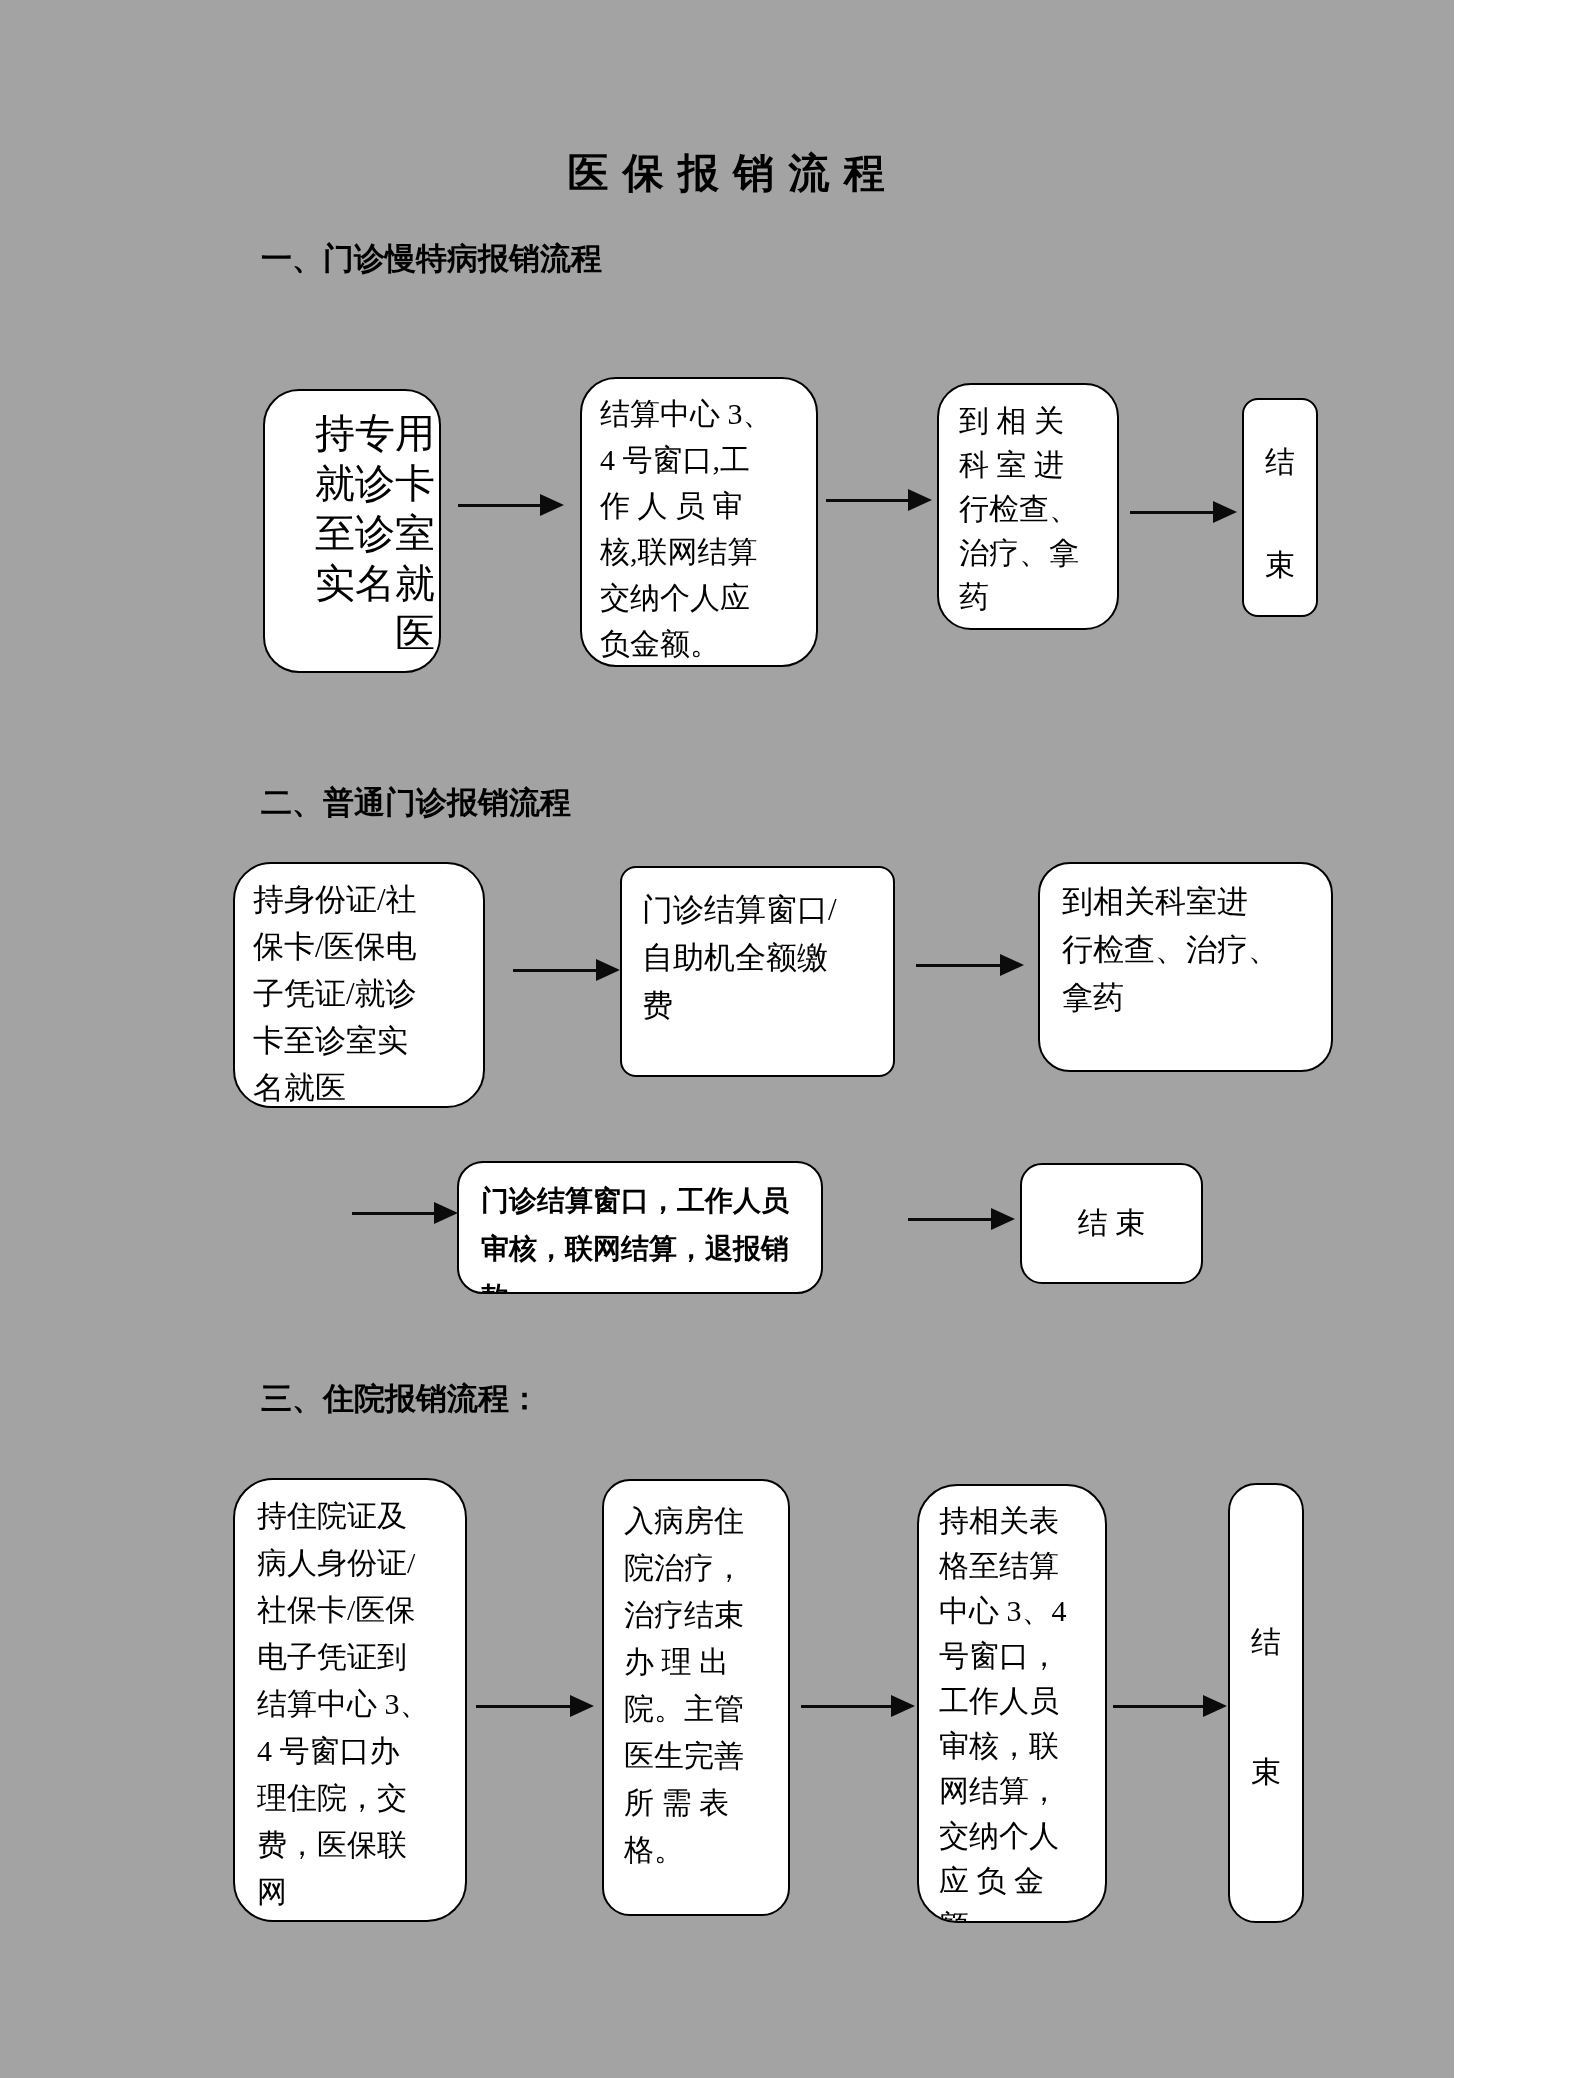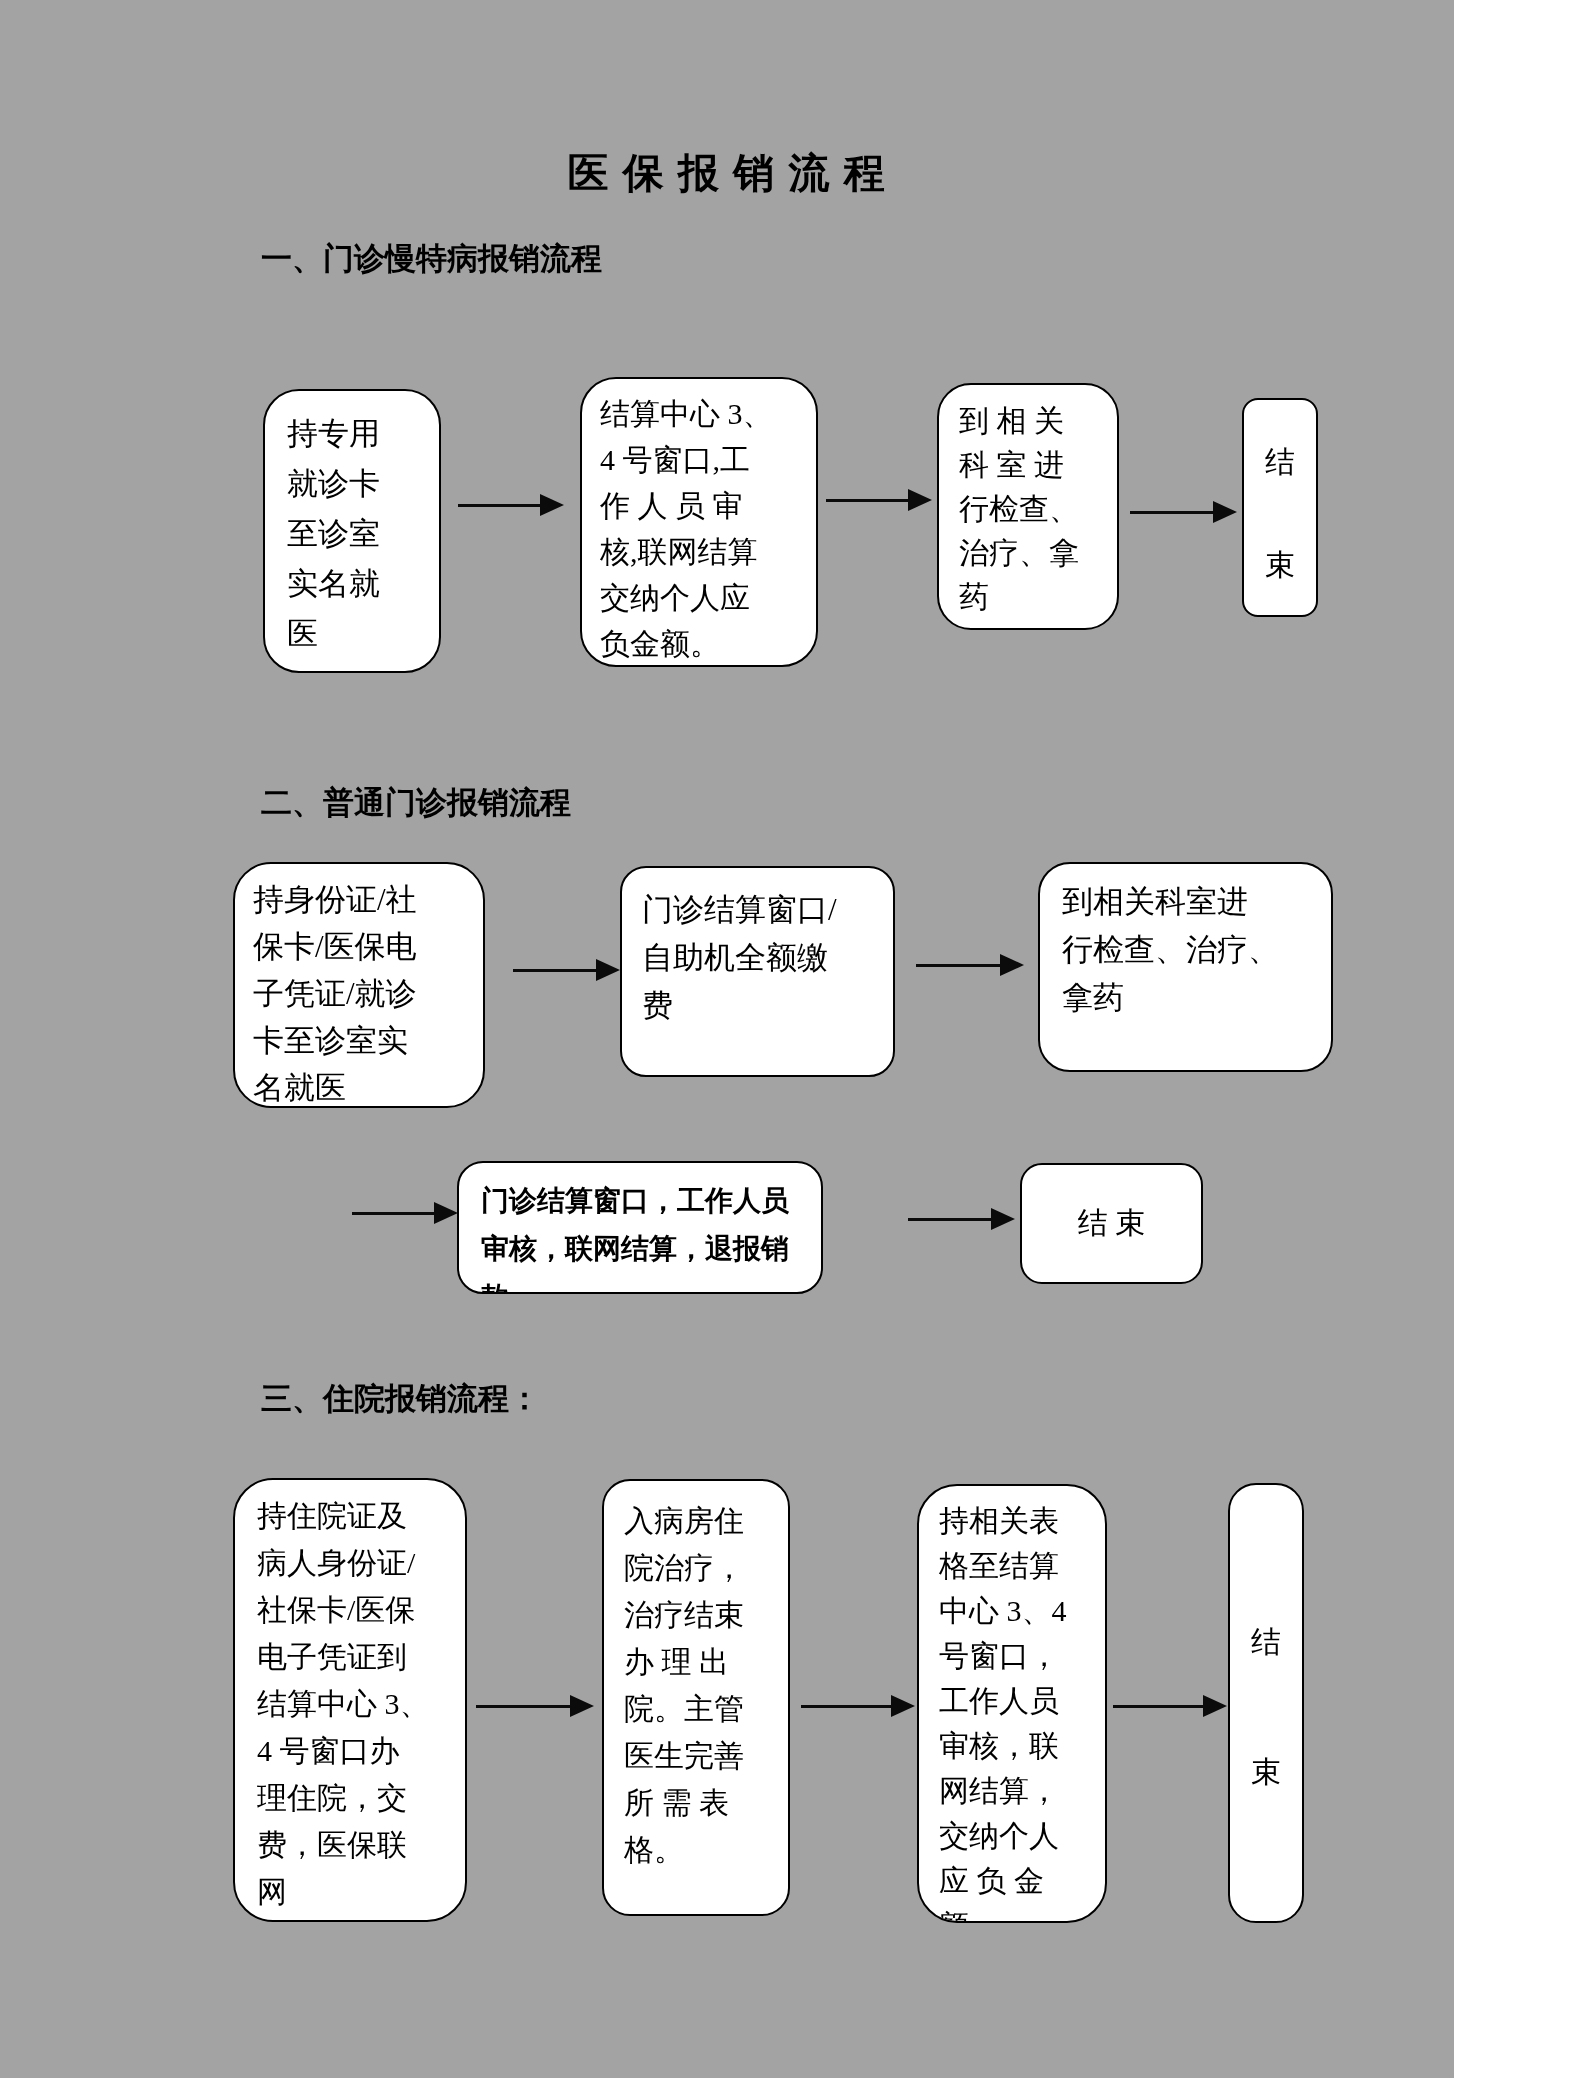--- a/index.html
+++ b/index.html
@@ -55,21 +55,21 @@
 </head>
 <body>
 
 <div class="page">
 
   <div class="doc-title">医 保 报 销 流 程</div>
 
   <div class="section-heading" style="top:238px;">一、门诊慢特病报销流程</div>
 
   <div class="box" style="left:263px;top:389px;width:178px;height:284px;border-radius:36px;">
-    <div class="box-text" style="padding:18px 4px 0 22px;line-height:50px;font-size:31px;">持专用
+    <div class="box-text" style="padding:18px 4px 0 22px;line-height:50px;font-size:40px;text-align:right;">持专用
 就诊卡
 至诊室
 实名就
 医</div>
   </div>
 
   <div class="arrow" style="left:458px;top:494px;width:106px;">
     <div class="shaft"></div>
     <div class="head"></div>
   </div>
@@ -114,21 +114,21 @@
 子凭证/就诊
 卡至诊室实
 名就医</div>
   </div>
 
   <div class="arrow" style="left:513px;top:959px;width:107px;">
     <div class="shaft"></div>
     <div class="head"></div>
   </div>
 
-  <div class="box" style="left:620px;top:866px;width:275px;height:211px;border-radius:26px;">
+  <div class="box" style="left:620px;top:866px;width:275px;height:211px;border-radius:16px;">
     <div class="box-text" style="padding:18px 4px 0 20px;line-height:48px;font-size:31px;">门诊结算窗口/
 自助机全额缴
 费</div>
   </div>
 
   <div class="arrow" style="left:916px;top:954px;width:108px;">
     <div class="shaft"></div>
     <div class="head"></div>
   </div>
 

